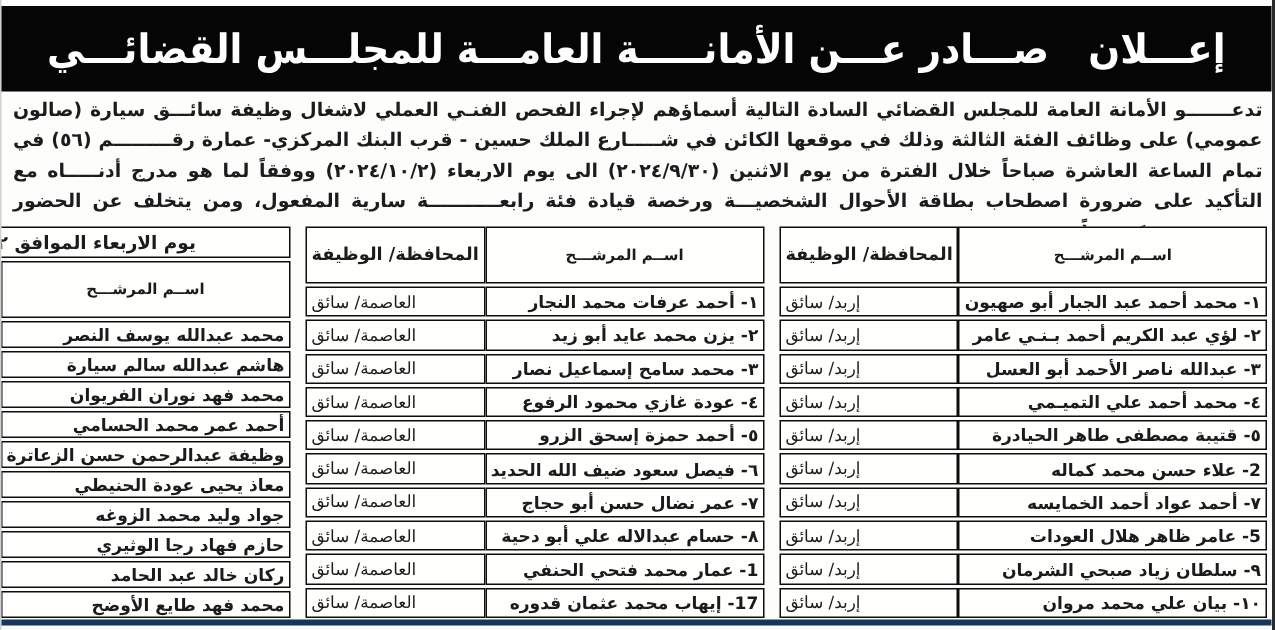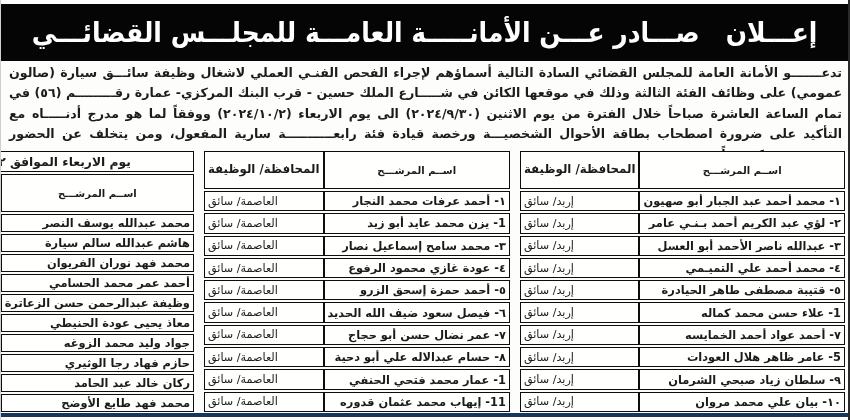--- a/index.html
+++ b/index.html
@@ -96,21 +96,21 @@
           </tr>
           <tr>
             <td class="name-cell">٤- محمد أحمد علي التميـمي</td>
             <td class="gov-cell">إربد/ سائق</td>
           </tr>
           <tr>
             <td class="name-cell">٥- قتيبة مصطفى طاهر الحيادرة</td>
             <td class="gov-cell">إربد/ سائق</td>
           </tr>
           <tr>
-            <td class="name-cell">1- علاء حسن محمد كماله</td>
+            <td class="name-cell">2- علاء حسن محمد كماله</td>
             <td class="gov-cell">إربد/ سائق</td>
           </tr>
           <tr>
             <td class="name-cell">٧- أحمد عواد أحمد الخمايسه</td>
             <td class="gov-cell">إربد/ سائق</td>
           </tr>
           <tr>
             <td class="name-cell">5- عامر ظاهر  هلال العودات</td>
             <td class="gov-cell">إربد/ سائق</td>
           </tr>
@@ -131,21 +131,21 @@
           <th class="col-name">اســم المرشـــح</th>
           <th class="col-gov">المحافظة/ الوظيفة</th>
         </tr>
       </thead>
       <tbody>
           <tr>
             <td class="name-cell">١- أحمد عرفات محمد النجار</td>
             <td class="gov-cell">العاصمة/ سائق</td>
           </tr>
           <tr>
-            <td class="name-cell">1- يزن محمد عايد أبو زيد</td>
+            <td class="name-cell">٢- يزن محمد عايد أبو زيد</td>
             <td class="gov-cell">العاصمة/ سائق</td>
           </tr>
           <tr>
             <td class="name-cell">٣- محمد سامح إسماعيل نصار</td>
             <td class="gov-cell">العاصمة/ سائق</td>
           </tr>
           <tr>
             <td class="name-cell">٤- عودة غازي محمود الرفوع</td>
             <td class="gov-cell">العاصمة/ سائق</td>
           </tr>
@@ -163,21 +163,21 @@
           </tr>
           <tr>
             <td class="name-cell">٨- حسام عبدالاله علي أبو دحية</td>
             <td class="gov-cell">العاصمة/ سائق</td>
           </tr>
           <tr>
             <td class="name-cell">1- عمار محمد فتحي الحنفي</td>
             <td class="gov-cell">العاصمة/ سائق</td>
           </tr>
           <tr>
-            <td class="name-cell">11- إيهاب محمد عثمان قدوره</td>
+            <td class="name-cell">17- إيهاب محمد عثمان قدوره</td>
             <td class="gov-cell">العاصمة/ سائق</td>
           </tr>
         </tbody>
     </table>
 
     <table class="day-table">
       <thead>
         <tr>
           <th colspan="2" class="day-header">يوم الاربعاء الموافق ٢٠٢٤/١٠/٢</th>
         </tr>

